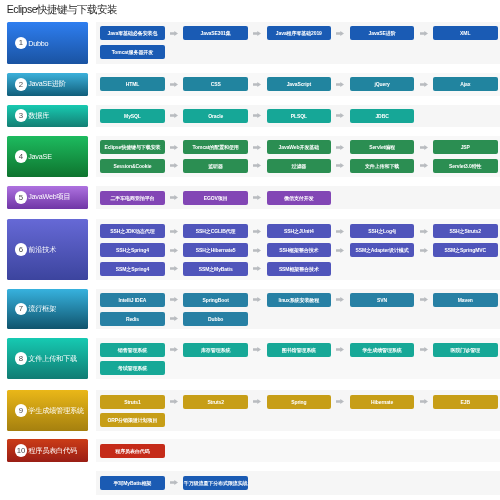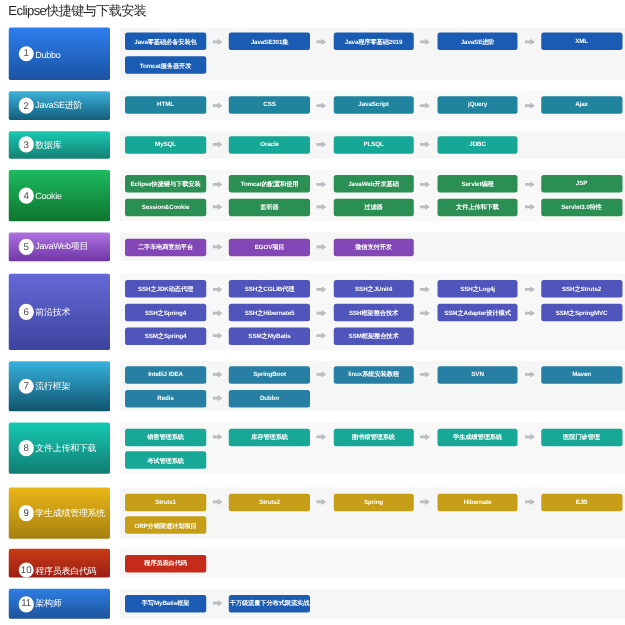--- a/index.html
+++ b/index.html
@@ -107,21 +107,21 @@
         <svg width="8" height="5" viewBox="0 0 8 5">
           <path d="M0 1.35 H4.3 V0 L8 2.5 L4.3 5 V3.65 H0 Z" fill="#b9bcc0"></path>
         </svg>
       </div>
       <div class="item" style="left: 349.8px; top: 4.3px; background: rgb(22, 167, 151);">JDBC</div>
     </div>
     <div class="row" style="top: 135.8px; height: 41.5px;">
       <div class="rowbg" style="background: rgb(248, 248, 248);"></div>
       <div class="cat" style="height: 41.5px; background: linear-gradient(rgb(29, 187, 95) 0%, rgb(14, 116, 46) 100%);">
         <div class="num">4</div>
-        <div class="catlabel">Cookie</div>
+        <div class="catlabel">JavaSE</div>
       </div>
       <div class="item" style="left: 100.2px; top: 4.3px; background: rgb(43, 142, 82);">Eclipse快捷键与下载安装</div>
       <div class="arrow" style="left: 169.9px; top: 4.3px;">
         <svg width="8" height="5" viewBox="0 0 8 5">
           <path d="M0 1.35 H4.3 V0 L8 2.5 L4.3 5 V3.65 H0 Z" fill="#b9bcc0"></path>
         </svg>
       </div>
       <div class="item" style="left: 183.4px; top: 4.3px; background: rgb(43, 142, 82);">Tomcat的配置和使用</div>
       <div class="arrow" style="left: 253.1px; top: 4.3px;">
         <svg width="8" height="5" viewBox="0 0 8 5">
@@ -357,32 +357,28 @@
       <div class="arrow" style="left: 419.5px; top: 4.3px;">
         <svg width="8" height="5" viewBox="0 0 8 5">
           <path d="M0 1.35 H4.3 V0 L8 2.5 L4.3 5 V3.65 H0 Z" fill="#b9bcc0"></path>
         </svg>
       </div>
       <div class="item" style="left: 433px; top: 4.3px; background: rgb(199, 158, 23);">EJB</div>
       <div class="item" style="left: 100.2px; top: 23.1px; background: rgb(199, 158, 23);">ORP分销渠道计划项目</div>
     </div>
     <div class="row" style="top: 439.3px; height: 23.2px;">
       <div class="rowbg" style="background: rgb(248, 248, 248);"></div>
-      <div class="cat" style="height: 23.2px; background: linear-gradient(rgb(203, 60, 23) 0%, rgb(154, 30, 21) 100%); align-items: flex-end;">
+      <div class="cat" style="height: 23.2px; background: linear-gradient(rgb(203, 60, 23) 0%, rgb(154, 30, 21) 100%);">
         <div class="num">10</div>
         <div class="catlabel">程序员表白代码</div>
       </div>
       <div class="item" style="left: 100.2px; top: 4.3px; background: rgb(197, 43, 25);">程序员表白代码</div>
     </div>
     <div class="row" style="top: 471.4px; height: 23.8px;">
       <div class="rowbg" style="background: rgb(246, 246, 246);"></div>
-      <div class="cat" style="height: 23.8px; background: linear-gradient(rgb(46, 126, 228) 0%, rgb(30, 83, 156) 100%);">
-        <div class="num">11</div>
-        <div class="catlabel">架构师</div>
-      </div>
       <div class="item" style="left: 100.2px; top: 4.3px; background: rgb(27, 91, 179);">手写MyBatis框架</div>
       <div class="arrow" style="left: 169.9px; top: 4.3px;">
         <svg width="8" height="5" viewBox="0 0 8 5">
           <path d="M0 1.35 H4.3 V0 L8 2.5 L4.3 5 V3.65 H0 Z" fill="#b9bcc0"></path>
         </svg>
       </div>
       <div class="item" style="left: 183.4px; top: 4.3px; background: rgb(27, 91, 179);">千万级流量下分布式限流实战</div>
     </div>
   </div>
 

